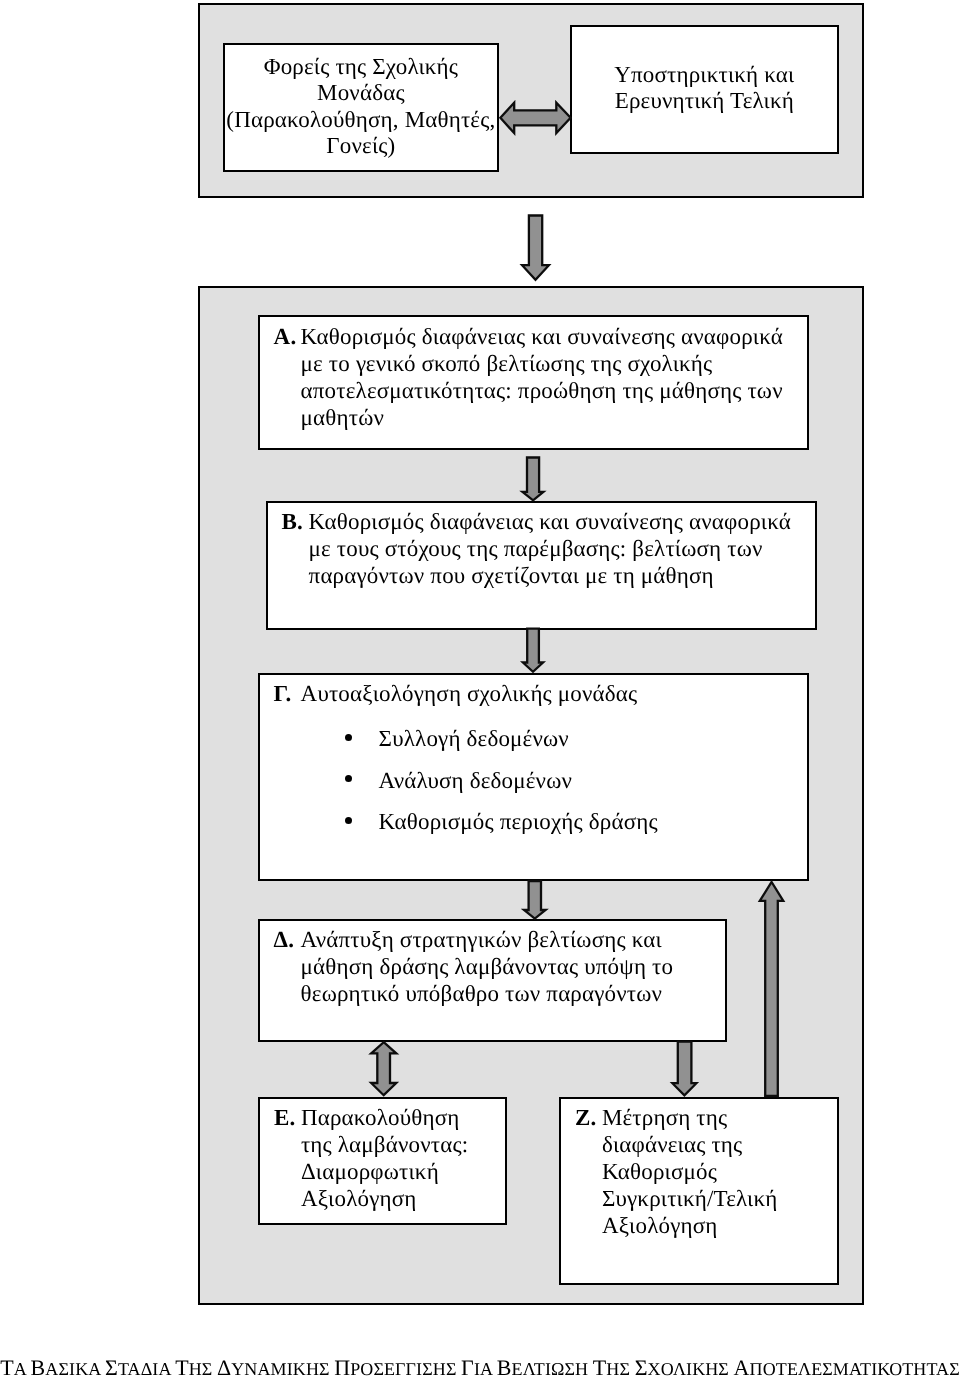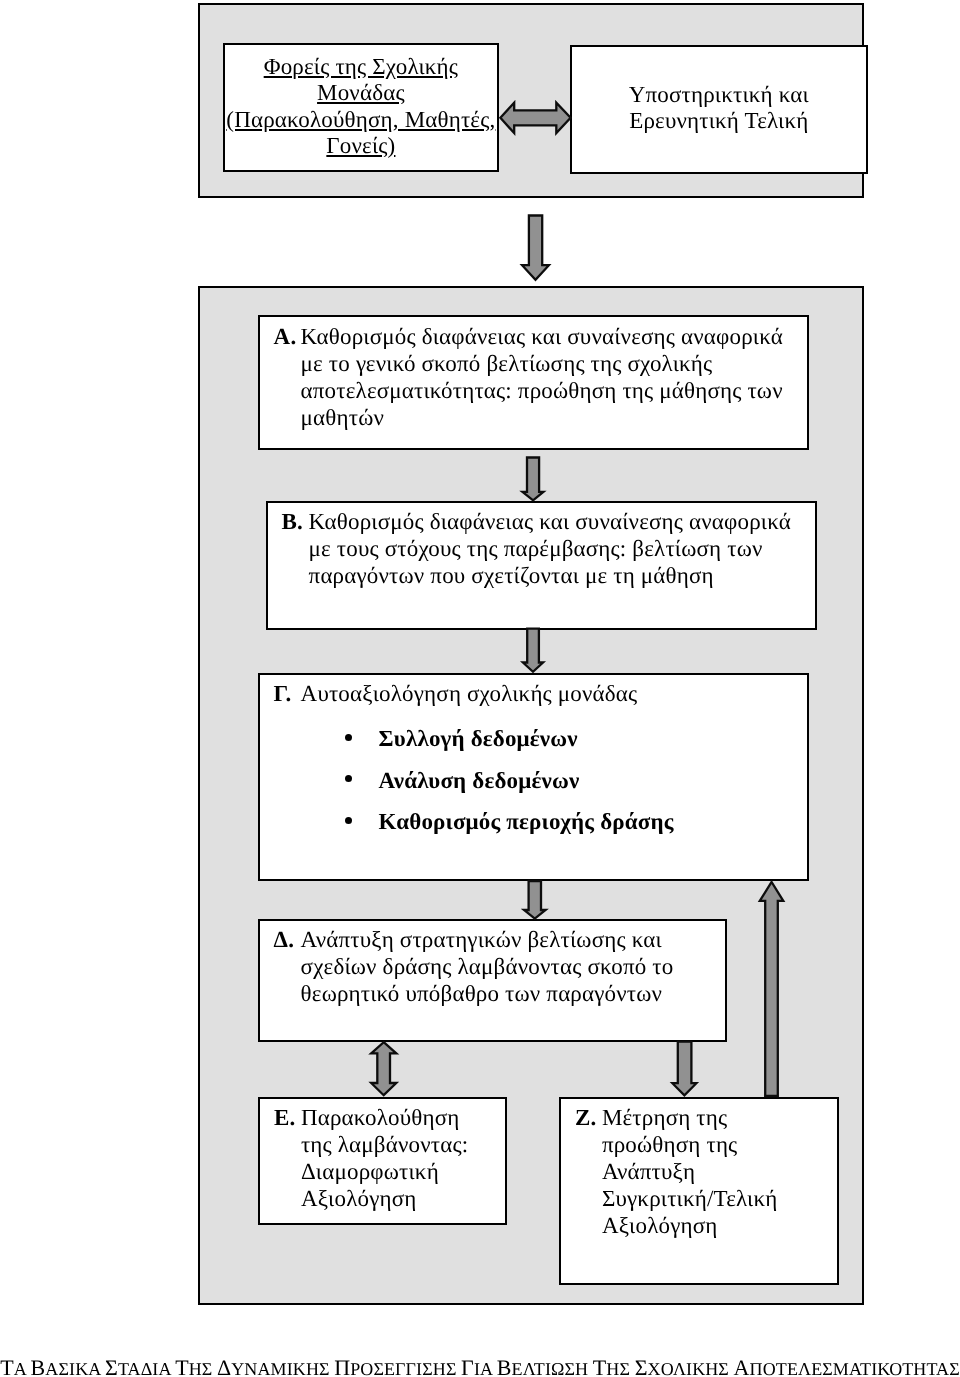--- a/index.html
+++ b/index.html
@@ -14,41 +14,41 @@
   .svg-arrows{position:absolute;left:0;top:0;width:960px;height:1377px;overflow:visible;pointer-events:none;}
 
   .hang{position:relative;}
 
   .caption{position:absolute;left:0.3px;top:1355px;white-space:nowrap;letter-spacing:0.105px;}
   .caption .w1{font-size:22px;}
   .caption .w2{font-size:18px;}
 
   
   #panel1{left:197.8px;top:3.4px;width:666.5px;height:194.4px;border-width:2px;}
-  #boxStake{left:222.9px;top:42.9px;width:276px;height:129.3px;border-width:2px;text-decoration:underline;}
-  #boxSupport{left:569.8px;top:45px;width:298px;height:129.3px;border-width:2px;}
+  #boxStake{left:222.9px;top:42.9px;width:276px;height:129.3px;border-width:2px;}
+  #boxSupport{left:569.8px;top:25px;width:269px;height:129.3px;border-width:2px;}
   #panel2{left:197.8px;top:285.9px;width:666.5px;height:1019.4px;border-width:2px;}
   #boxA{left:258px;top:315.2px;width:551.4px;height:135px;border-width:2px;}
   #boxB{left:266px;top:501px;width:550.5px;height:129px;border-width:2px;}
   #boxG{left:258px;top:672.9px;width:551px;height:208.1px;border-width:2px;}
   #boxD{left:258px;top:918.6px;width:468.8px;height:123.5px;border-width:2px;}
   #boxE{left:258.3px;top:1096.8px;width:248.7px;height:128.6px;border-width:2px;}
   #boxZ{left:559.3px;top:1096.8px;width:279.7px;height:188.2px;border-width:2px;}
 
   
   .ctr{text-align:center;font-size:23px;line-height:26.4px;letter-spacing:0.18px;}
   #boxStake .ctr{padding-top:9px;}
   #boxSupport .ctr{padding-top:35px;}
 
   .step .hang{font-size:23px;line-height:27px;padding-left:27px;padding-top:5.4px;margin-left:13.6px;letter-spacing:0.18px;}
   .step .hang .lbl{position:absolute;left:0;top:5.4px;font-weight:bold;}
 
   .bullets{list-style:none;margin:0;padding:0;font-size:23px;line-height:41.35px;letter-spacing:0.18px;
            position:relative;top:11px;margin-left:13.6px;}
-  .bullets li{position:relative;padding-left:105px;font-weight:bold;}
+  .bullets li{position:relative;padding-left:105px;}
   .bullets li:before{content:"";position:absolute;left:71.5px;top:15.6px;
                      width:7.2px;height:7.2px;border-radius:50%;background:#000;}
 </style>
 </head>
 <body>
 
 <div id="stage">
 
   <div class="panel" id="panel1"></div>
 
@@ -98,41 +98,41 @@
       <li>Συλλογή δεδομένων</li>
       <li>Ανάλυση δεδομένων</li>
       <li>Καθορισμός περιοχής δράσης</li>
     </ul>
   </div>
 
   <div class="box step" id="boxD">
     <div class="hang">
       <span class="lbl">Δ.</span>
       <div>Ανάπτυξη στρατηγικών βελτίωσης και</div>
-      <div>σχεδίων δράσης λαμβάνοντας σκοπό το</div>
+      <div>μάθηση δράσης λαμβάνοντας υπόψη το</div>
       <div>θεωρητικό υπόβαθρο των παραγόντων</div>
     </div>
   </div>
 
   <div class="box step" id="boxE">
     <div class="hang">
       <span class="lbl">Ε.</span>
       <div>Παρακολούθηση</div>
       <div>της λαμβάνοντας:</div>
       <div>Διαμορφωτική</div>
       <div>Αξιολόγηση</div>
     </div>
   </div>
 
   <div class="box step" id="boxZ">
     <div class="hang">
       <span class="lbl">Ζ.</span>
       <div>Μέτρηση της</div>
-      <div>προώθηση της</div>
-      <div>Ανάπτυξη</div>
+      <div>διαφάνειας της</div>
+      <div>Καθορισμός</div>
       <div>Συγκριτική/Τελική</div>
       <div>Αξιολόγηση</div>
     </div>
   </div>
 
   <svg class="svg-arrows" width="960" height="1377" viewBox="0 0 960 1377">
     <g fill="#919191" stroke="#0d0d0d" stroke-width="2.3" stroke-linejoin="miter">
       <path d="M 500.4 117.7 L 514.2 102.6 L 514.2 110.3 L 556.3 110.3 L 556.3 102.6 L 570.6 117.7 L 556.3 133.1 L 556.3 125.4 L 514.2 125.4 L 514.2 133.1 Z"></path>
       <path d="M 528.9 215.5 L 542.2 215.5 L 542.2 265.2 L 548.9 265.2 L 535.5 279.8 L 522.1 265.2 L 528.9 265.2 Z"></path>
       <path d="M 527.0 457.5 L 539.1 457.5 L 539.1 491.8 L 543.4 491.8 L 533.1 500.3 L 522.5 491.8 L 527.0 491.8 Z"></path>

